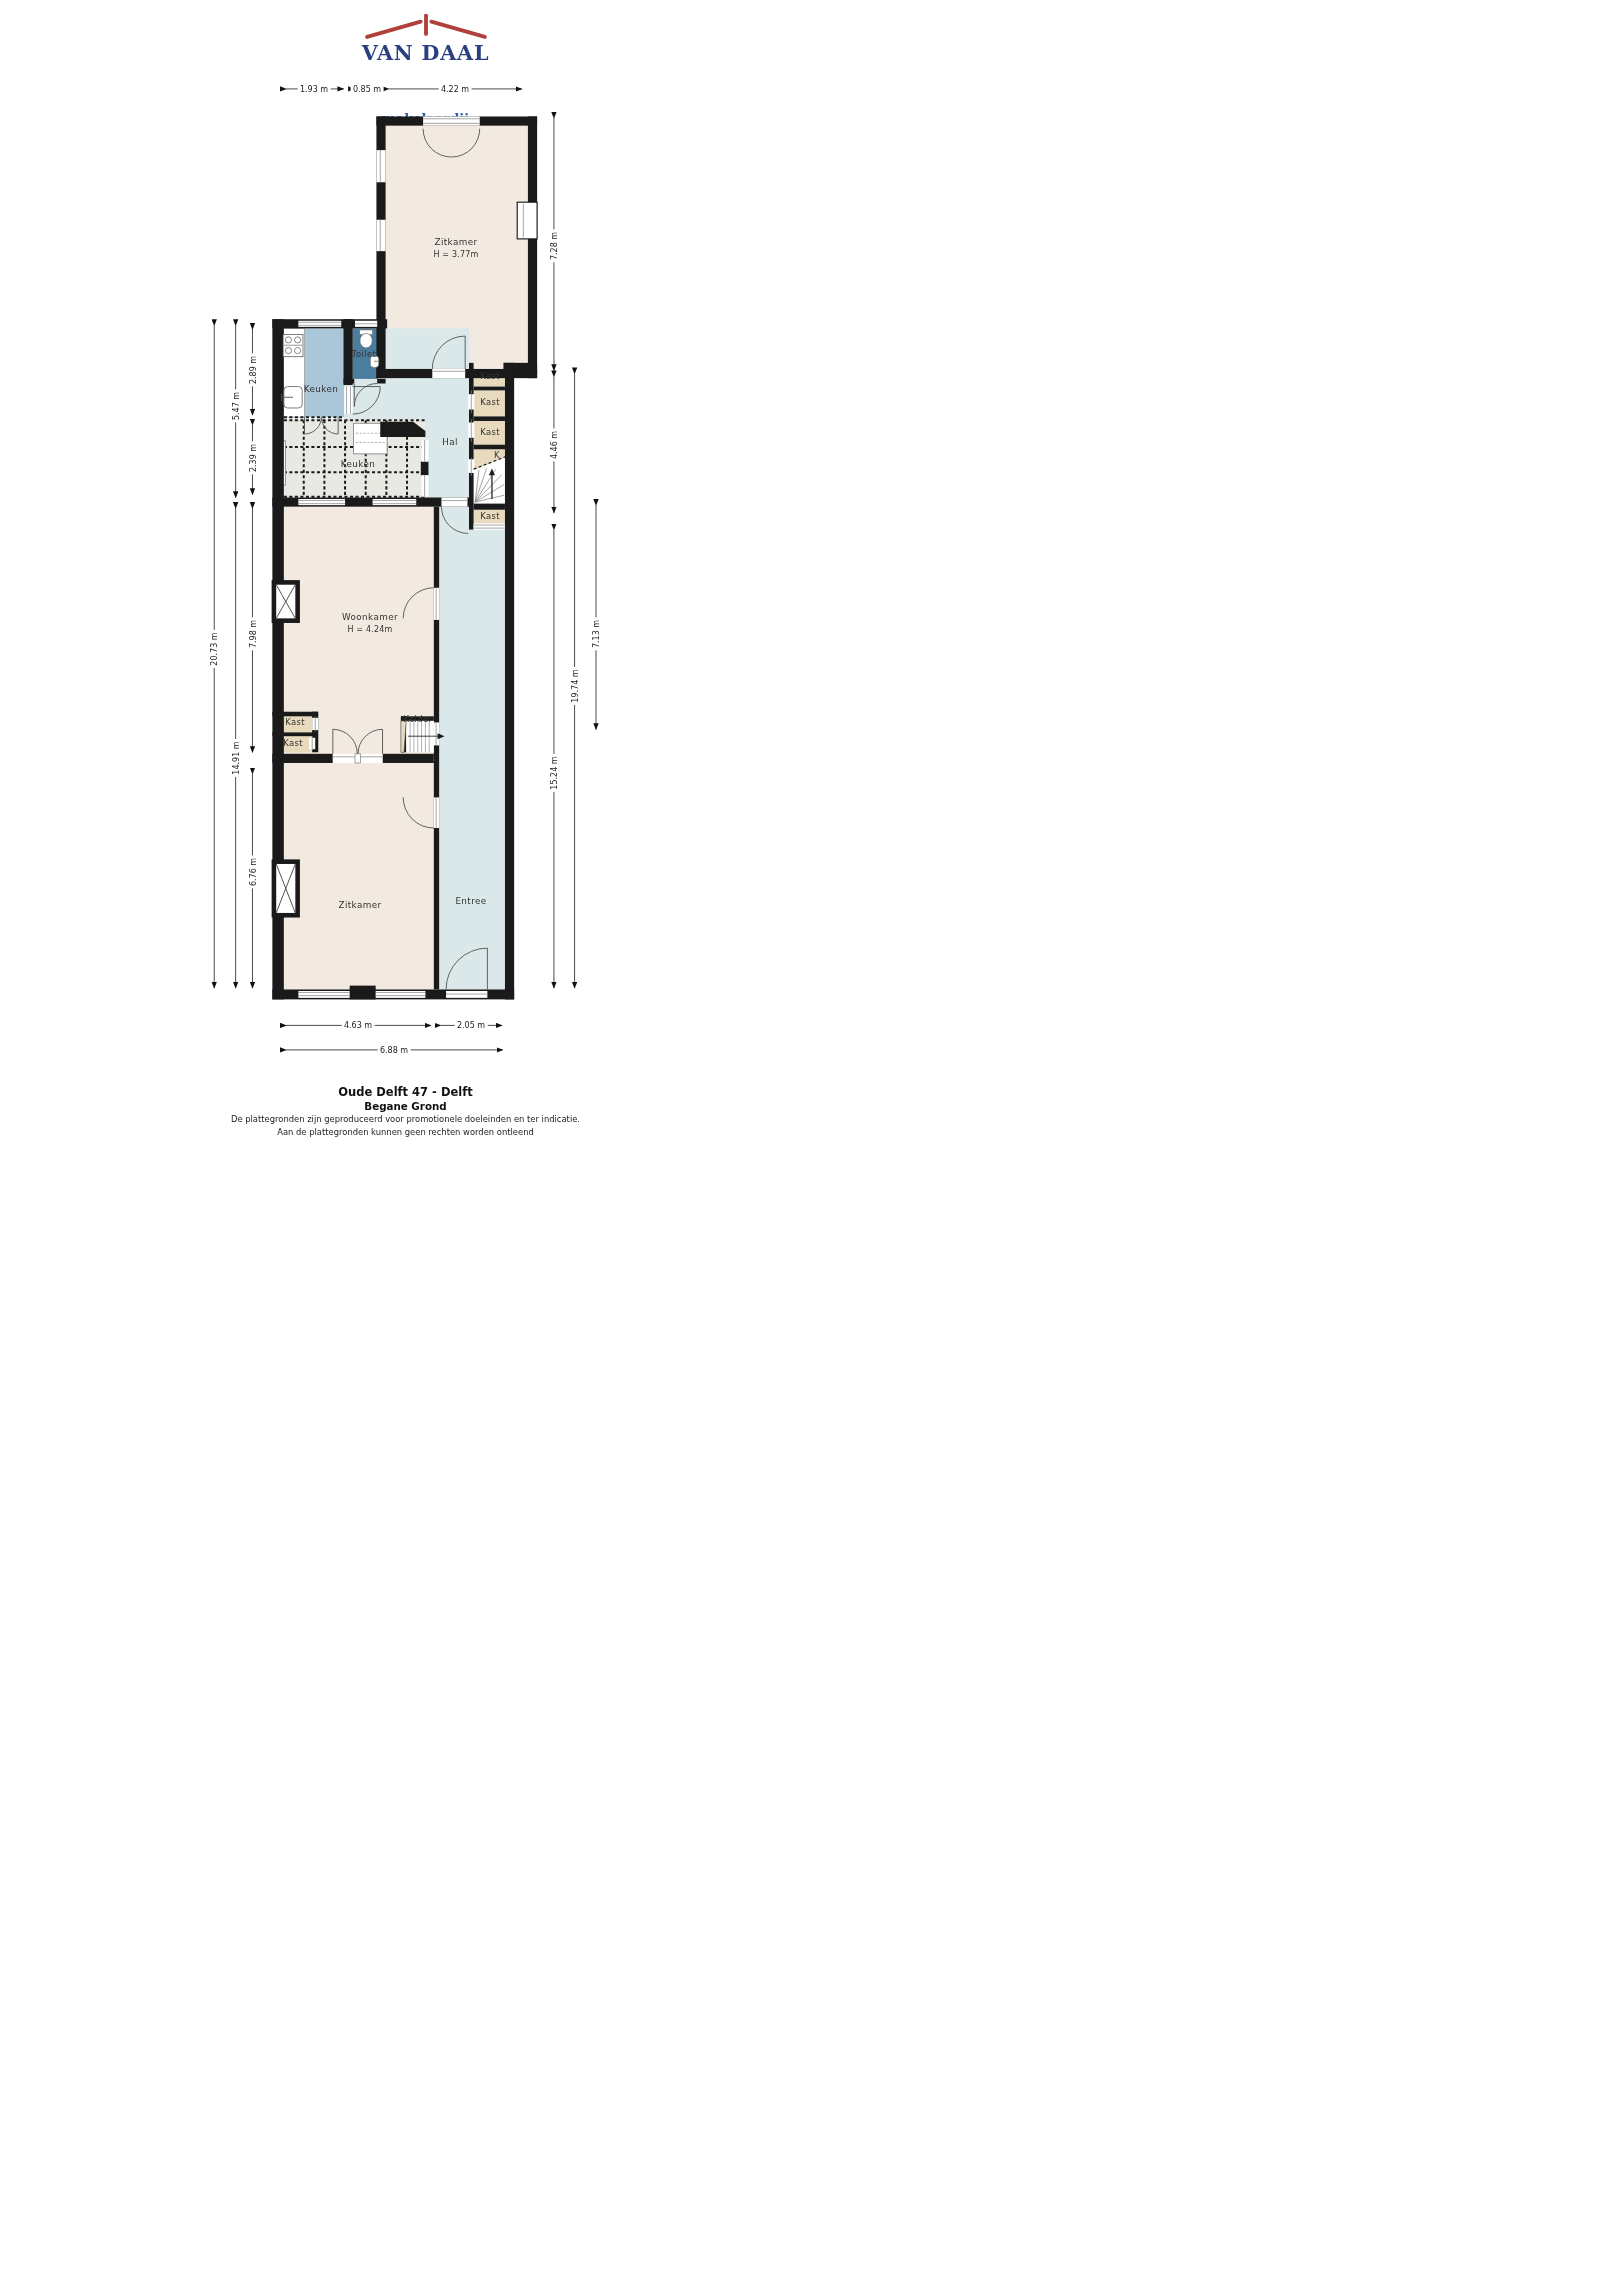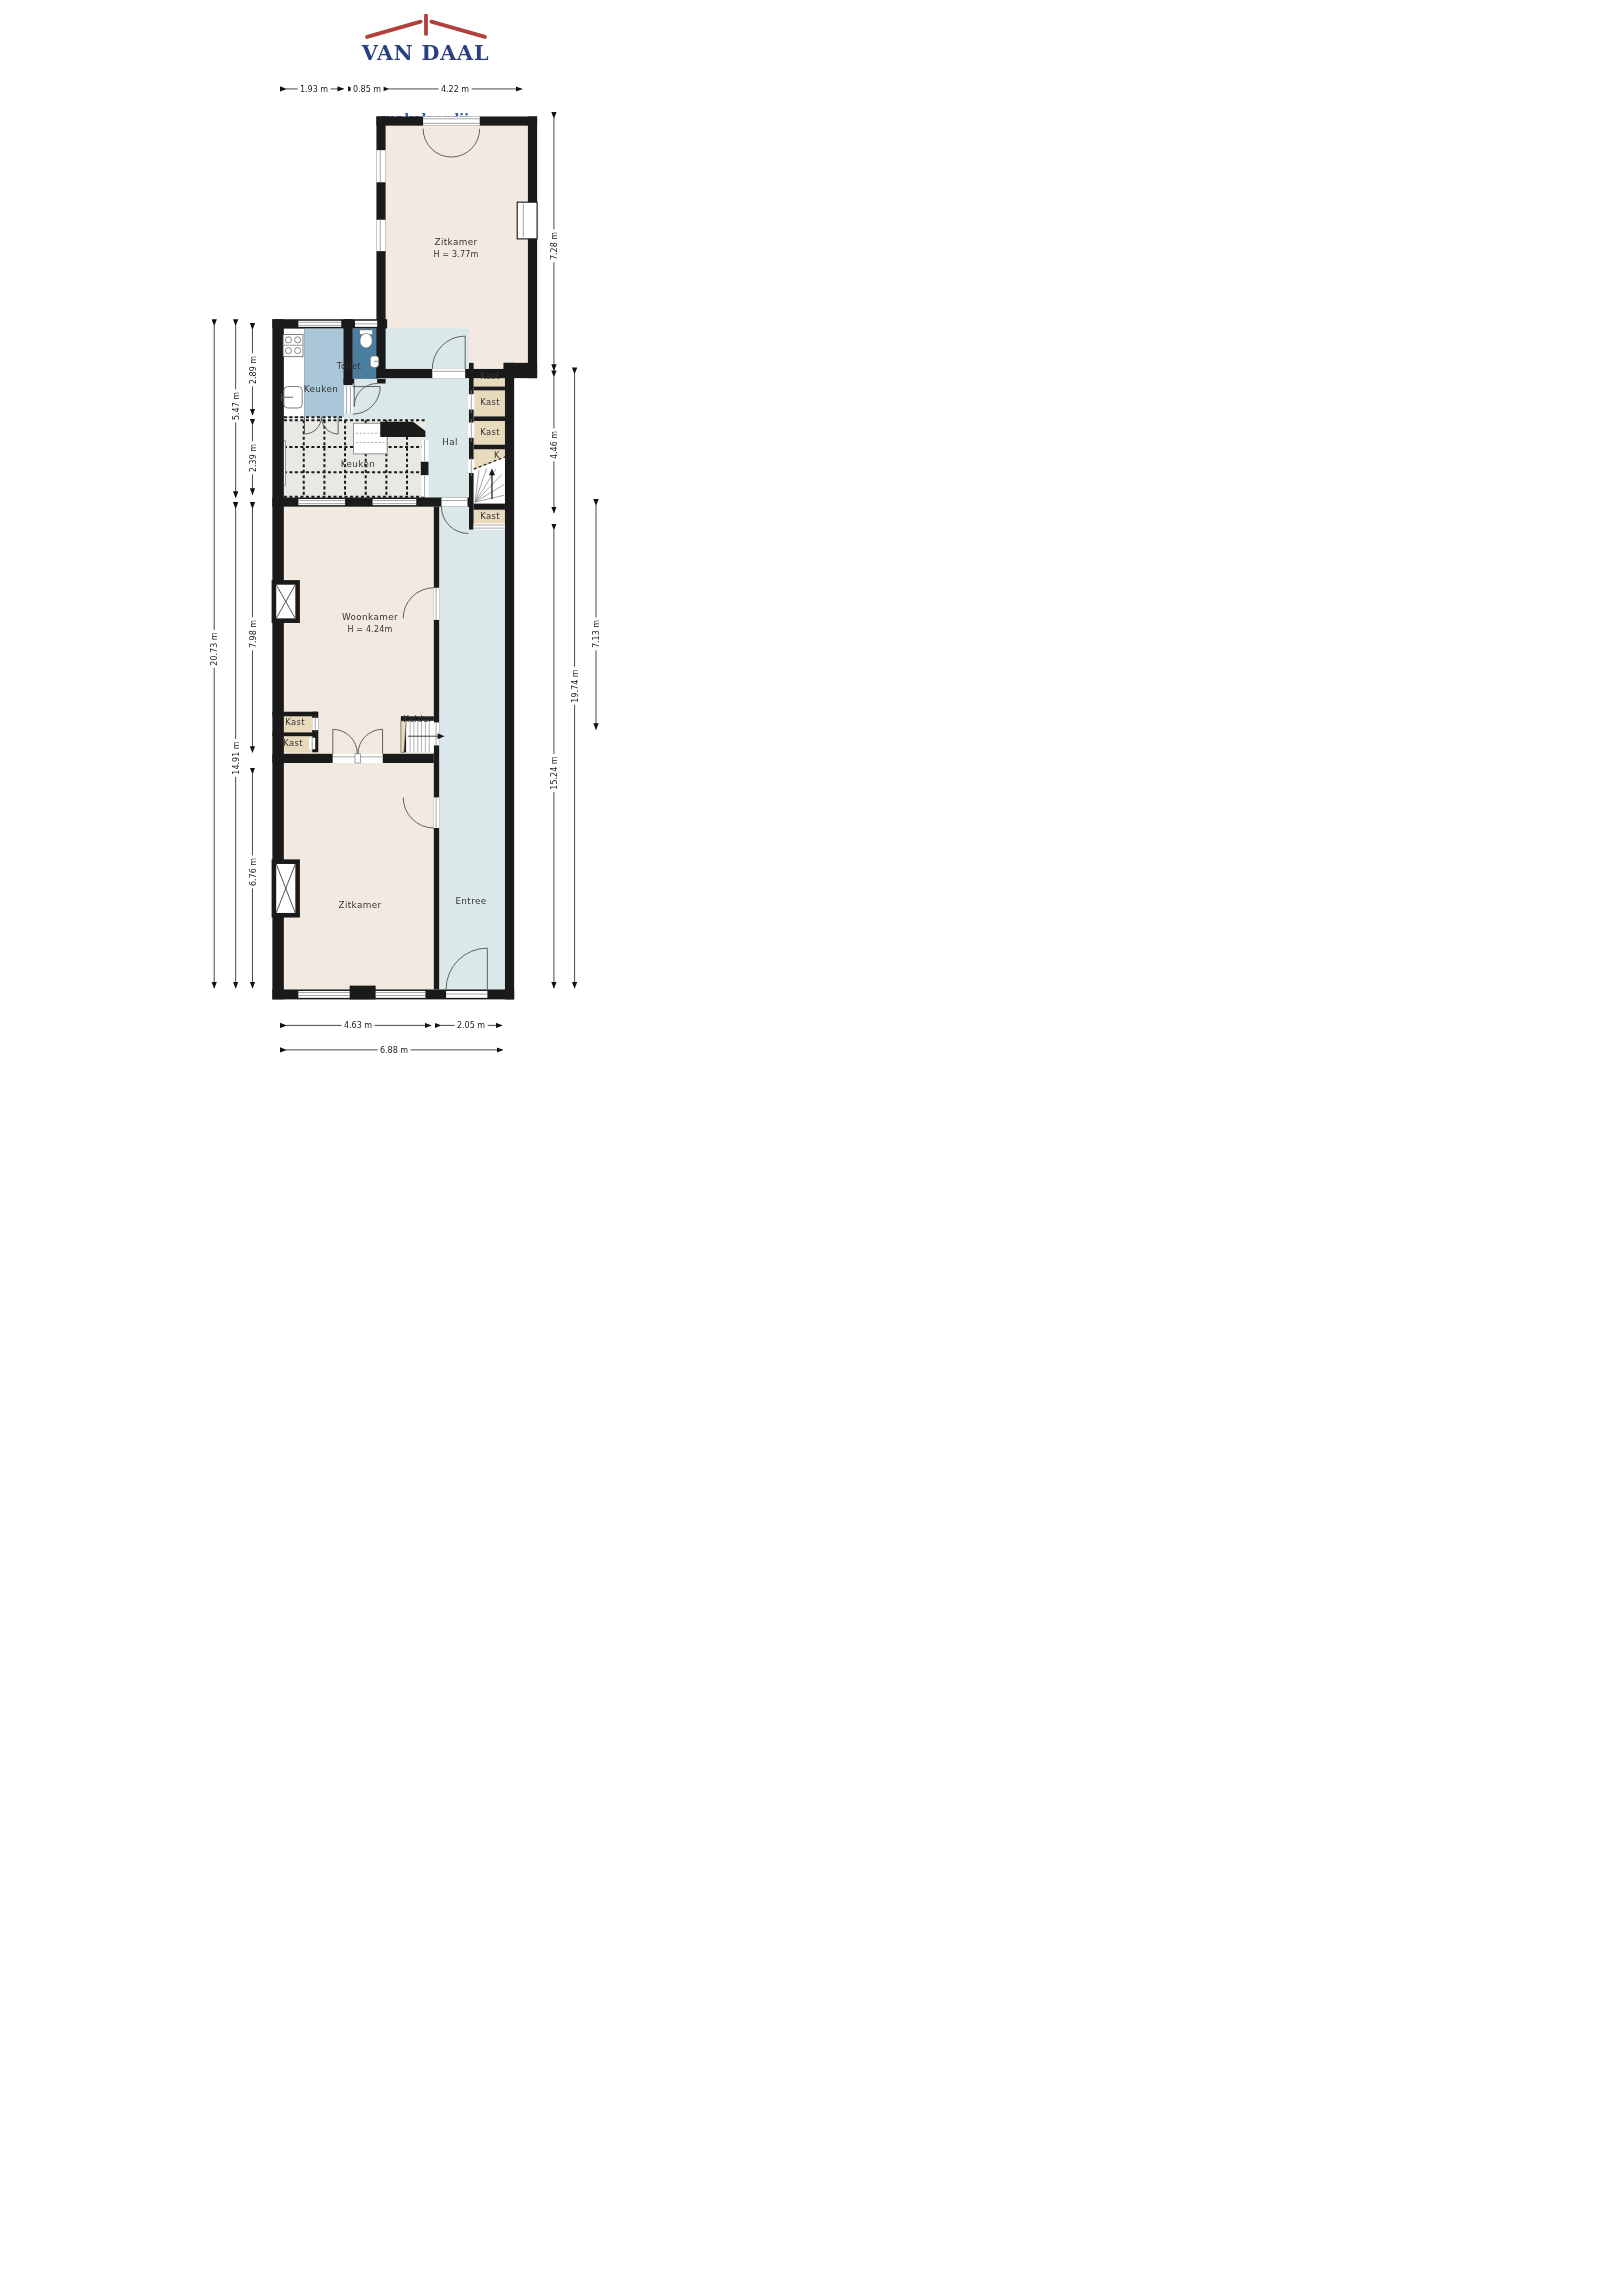--- a/index.html
+++ b/index.html
@@ -354,21 +354,21 @@
       <line x1="724" y1="154" x2="724" y2="484" marker-start="url(#arrS)" marker-end="url(#arr)"></line>
       <line x1="724" y1="492" x2="724" y2="670" marker-start="url(#arrS)" marker-end="url(#arr)"></line>
       <line x1="724" y1="692" x2="724" y2="1291" marker-start="url(#arrS)" marker-end="url(#arr)"></line>
       <line x1="751" y1="488" x2="751" y2="1291" marker-start="url(#arrS)" marker-end="url(#arr)"></line>
       <line x1="779" y1="660" x2="779" y2="953" marker-start="url(#arrS)" marker-end="url(#arr)"></line>
     </g>
   </svg>
 
   <div id="labels">
       <div class="room-label" style="left: 456px; top: 248px;">Zitkamer<div class="room-sub">H = 3.77m</div></div>
-      <div class="room-label small" style="left: 349px; top: 354px; margin-top: 12px;">Toilet</div>
+      <div class="room-label small" style="left: 364px; top: 354px;">Toilet</div>
       <div class="room-label" style="left: 321px; top: 389px;">Keuken</div>
       <div class="room-label" style="left: 450px; top: 442px;">Hal</div>
       <div class="room-label small" style="left: 490px; top: 376px;">Kast</div>
       <div class="room-label small" style="left: 490px; top: 402px;">Kast</div>
       <div class="room-label small" style="left: 490px; top: 432px;">Kast</div>
       <div class="room-label small" style="left: 497px; top: 455px;">K</div>
       <div class="room-label" style="left: 358px; top: 464px;">Keuken</div>
       <div class="room-label small" style="left: 490px; top: 516px;">Kast</div>
       <div class="room-label" style="left: 370px; top: 623px;">Woonkamer<div class="room-sub">H = 4.24m</div></div>
       <div class="room-label small" style="left: 295px; top: 722px;">Kast</div>
@@ -389,15 +389,21 @@
       <div class="dim-label vert" style="left: 253px; top: 458px;">2.39 m</div>
       <div class="dim-label vert" style="left: 253px; top: 634px;">7.98 m</div>
       <div class="dim-label vert" style="left: 253px; top: 872px;">6.76 m</div>
       <div class="dim-label vert" style="left: 554px; top: 246px;">7.28 m</div>
       <div class="dim-label vert" style="left: 554px; top: 445px;">4.46 m</div>
       <div class="dim-label vert" style="left: 554px; top: 773px;">15.24 m</div>
       <div class="dim-label vert" style="left: 575px; top: 686px;">19.74 m</div>
       <div class="dim-label vert" style="left: 596px; top: 634px;">7.13 m</div>
     </div>
 
+  <div id="footer">
+    <div class="f-title">Oude Delft 47 - Delft</div>
+    <div class="f-sub">Begane Grond</div>
+    <div class="f-note">De plattegronden zijn geproduceerd voor promotionele doeleinden en ter indicatie.</div>
+    <div class="f-note">Aan de plattegronden kunnen geen rechten worden ontleend</div>
+  </div>
 
 </div>
 
 
 </body></html>

